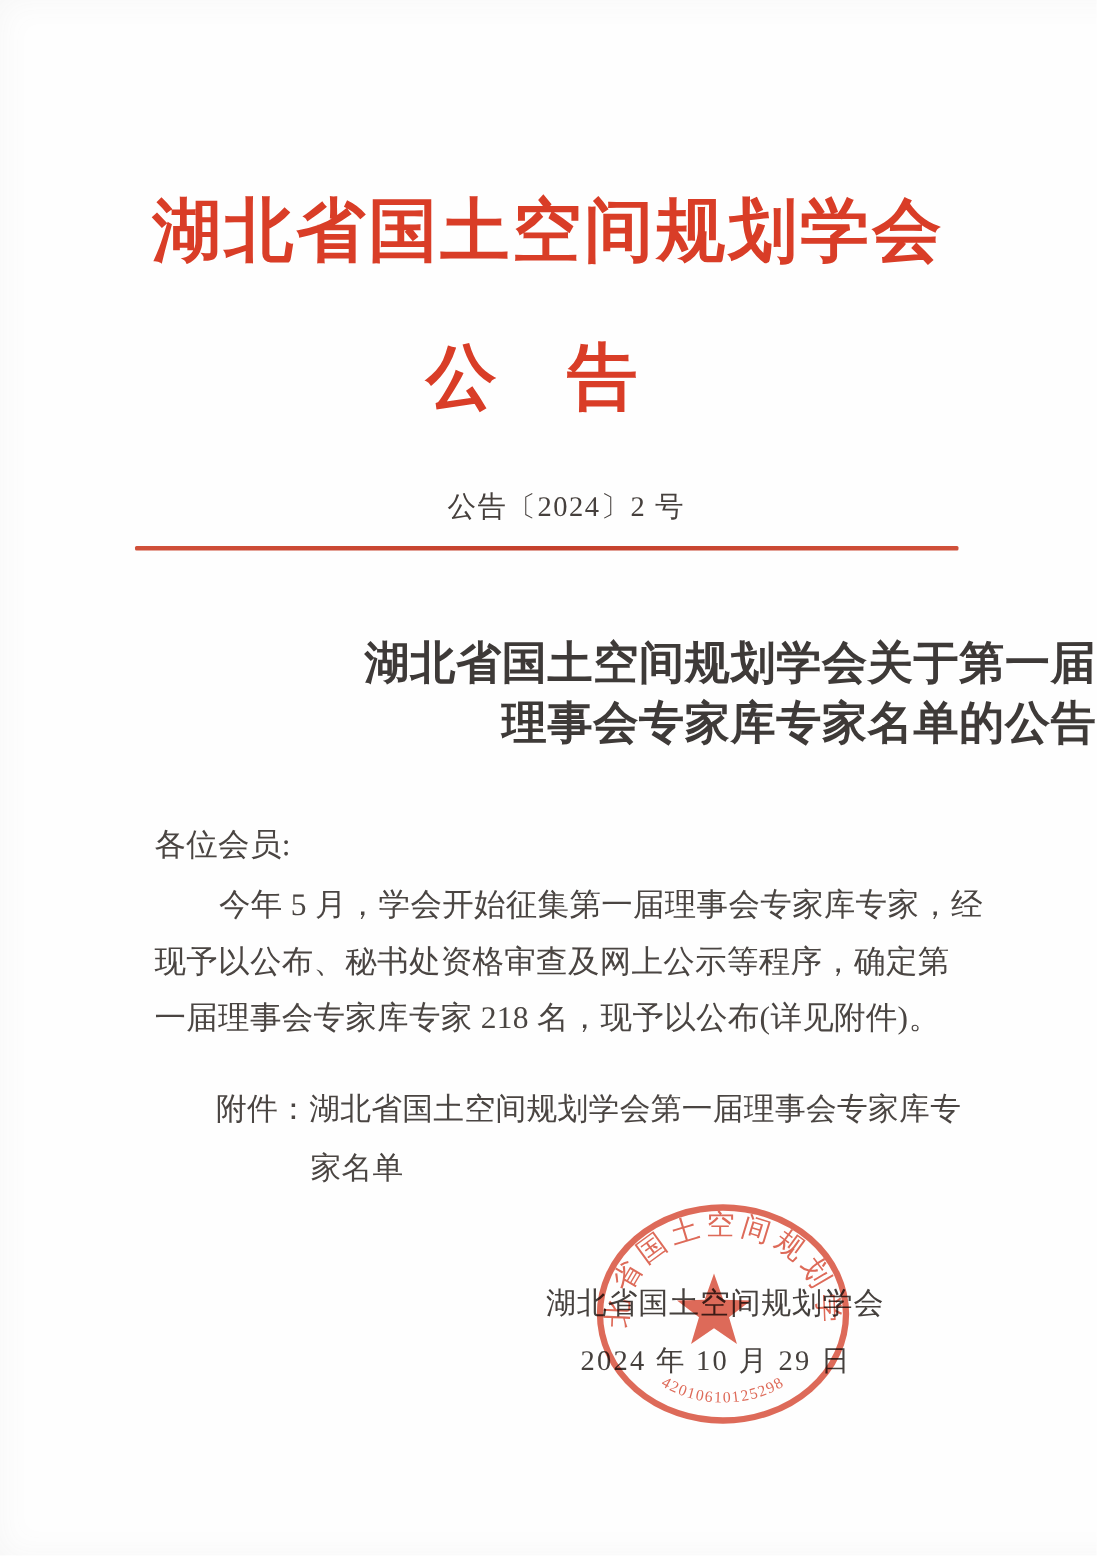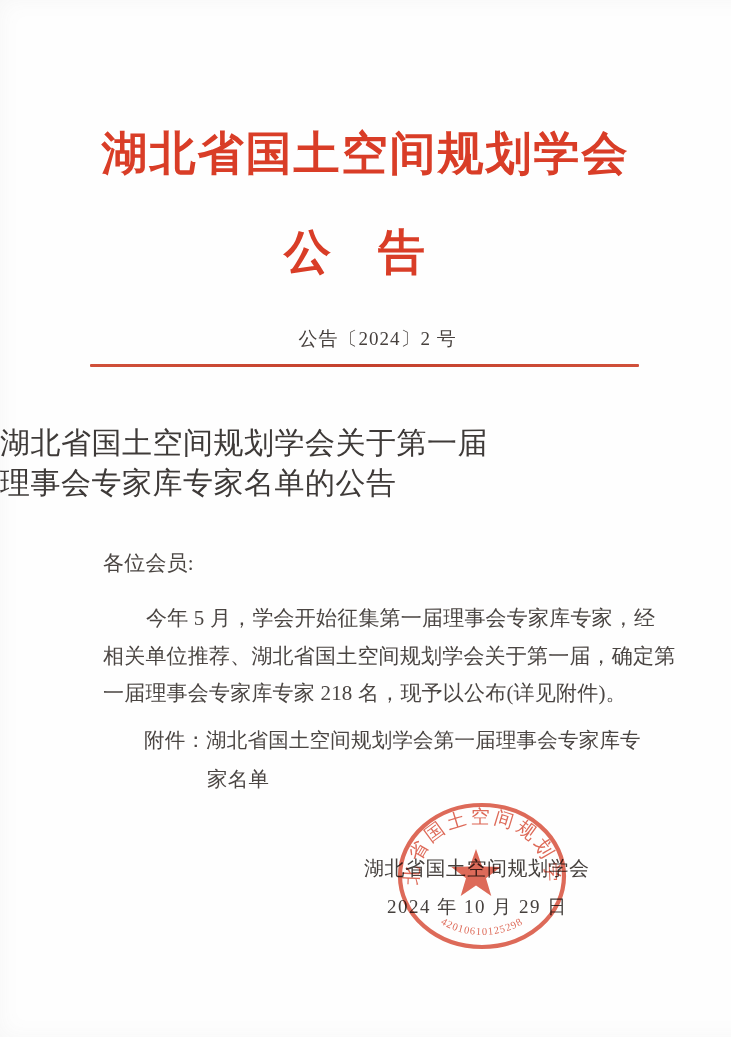--- a/index.html
+++ b/index.html
@@ -36,31 +36,31 @@
     margin-left:12px;
   }
   .red-rule{
     position:absolute;top:364px;left:90px;
     width:549px;height:3px;
     background:linear-gradient(90deg,#d0503a,#c4402c,#d0503a);
     border-radius:1px;
   }
   .doc-title{
     position:absolute;top:423px;left:0;width:731px;
-    text-align:left;
-    font-size:30px;line-height:40px;font-weight:normal;
+    text-align:right;
+    font-size:30px;line-height:40px;font-weight:bold;
     letter-spacing:0.5px;
     color:#3e3a38;
   }
   .body-block{
     position:absolute;top:548px;left:103px;width:540px;
     font-size:21px;color:#4a4542;
     letter-spacing:0.2px;
   }
-  .salutation{line-height:30px;margin-bottom:22px;}
+  .salutation{line-height:30px;margin-bottom:7px;}
   .para-line{line-height:37.5px;white-space:nowrap;}
   .para-line.indent{text-indent:43px;}
   .attachment{
     position:absolute;top:721px;left:144px;width:520px;
     font-size:20.5px;color:#4a4542;line-height:39px;
     letter-spacing:0.2px;
   }
   .attachment .att-line-2{margin-left:63px;font-family:Liberation Serif, serif;}
   .signature{
     position:absolute;top:855px;left:364px;
@@ -98,21 +98,21 @@
   <div class="red-rule"></div>
 
   <div class="doc-title">
     <div>湖北省国土空间规划学会关于第一届</div>
     <div>理事会专家库专家名单的公告</div>
   </div>
 
   <div class="body-block">
     <div class="salutation">各位会员:</div>
     <div class="para-line indent">今年 5 月，学会开始征集第一届理事会专家库专家，经</div>
-    <div class="para-line">相关单位推荐、湖北省国土空间规划学会关于第一届，确定第</div>
+    <div class="para-line">现予以公布、秘书处资格审查及网上公示等程序，确定第</div>
     <div class="para-line">一届理事会专家库专家 218 名，现予以公布(详见附件)。</div>
   </div>
 
   <div class="attachment">
     <div class="att-line-1">附件：湖北省国土空间规划学会第一届理事会专家库专</div>
     <div class="att-line-2">家名单</div>
   </div>
 
   <div class="signature">湖北省国土空间规划学会</div>
   <div class="sig-date">2024 年 10 月 29 日</div>

